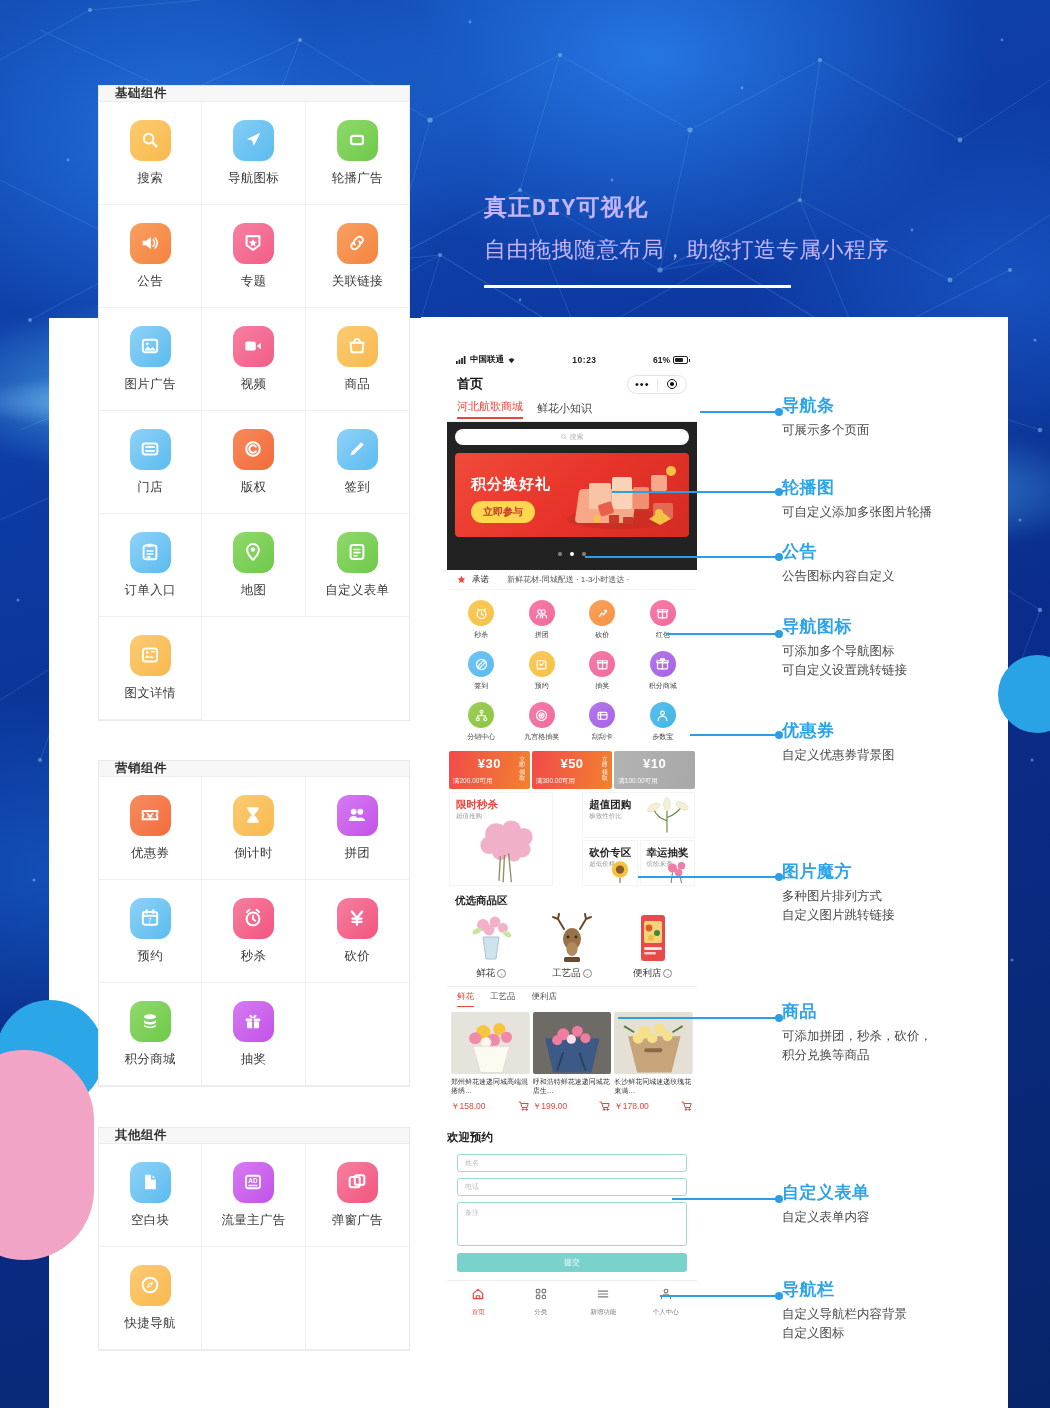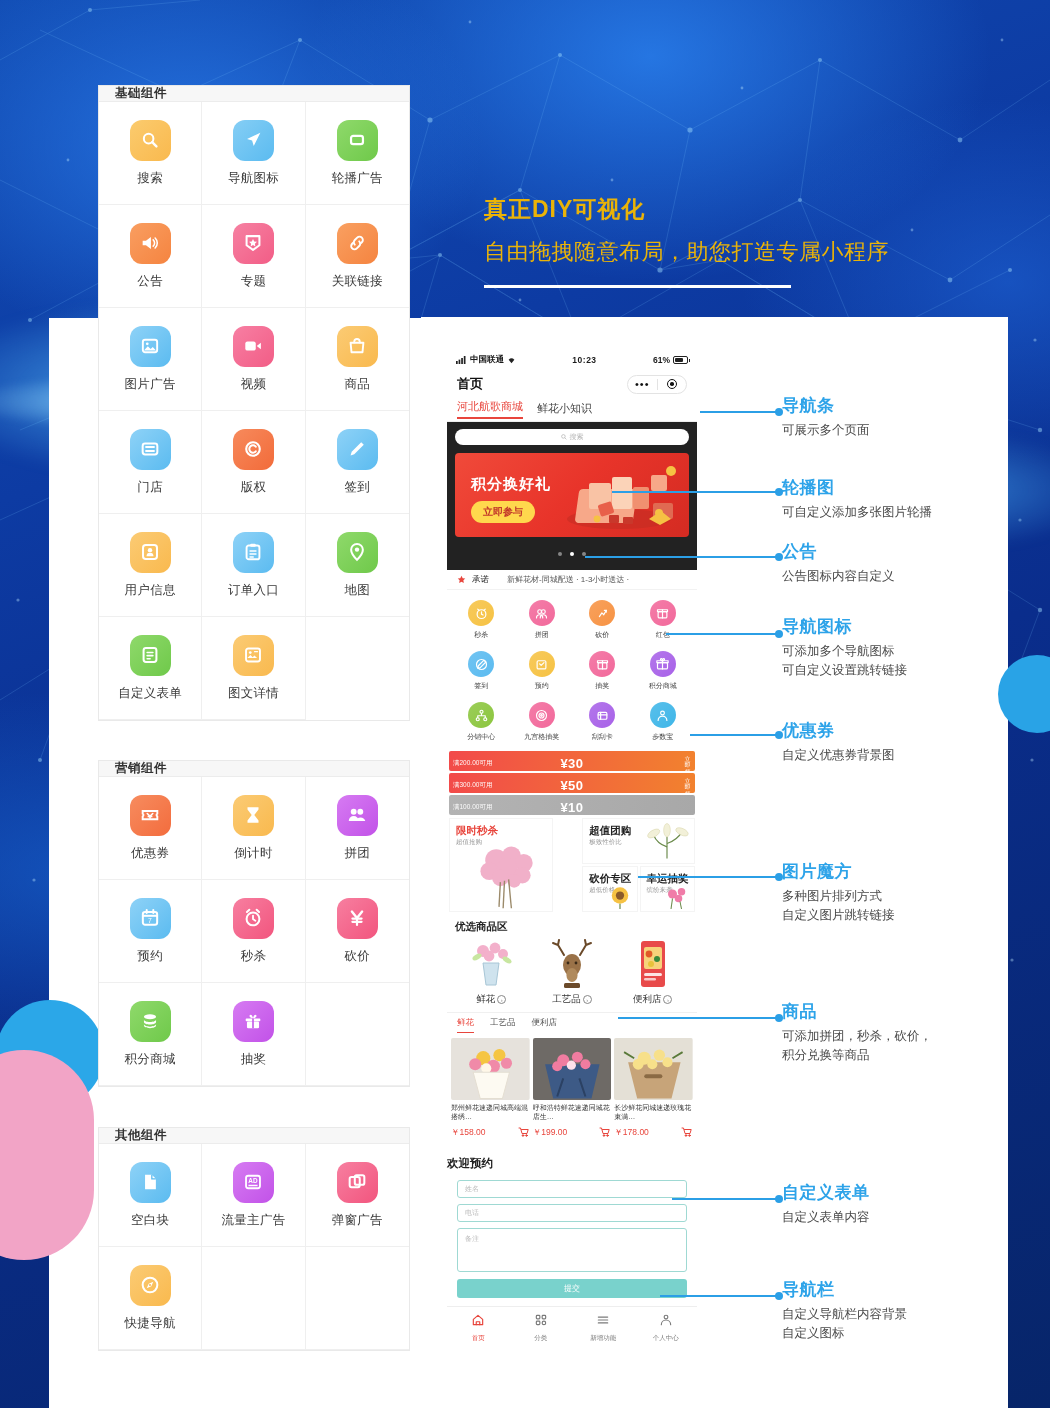--- a/index.html
+++ b/index.html
@@ -83,21 +83,21 @@
   .comp-cell.empty { background: #fff; }
   .comp-ico {
     width: 41px; height: 41px; border-radius: 12px;
     display: flex; align-items: center; justify-content: center;
     color: #fff;
   }
   .comp-ico svg { display: block; }
   .comp-lbl { font-size: 12.5px; color: #3a3a3a; letter-spacing: .3px; }
 
   
-  .headline { position: absolute; left: 484px; top: 196px; color: #eab308; }
+  .headline { position: absolute; left: 484px; top: 196px; color: #c4b5fd; font-family: Liberation Mono, monospace; }
   .headline .h1 {
     font-size: 23px; font-weight: bold; letter-spacing: 1px; line-height: 1.2;
   }
   .headline .h2 {
     font-size: 22px; margin-top: 14px; letter-spacing: .5px; line-height: 1.25;
   }
   .headline .rule {
     margin-top: 20px; width: 307px; height: 3px; background: #fff;
   }
 
@@ -179,21 +179,21 @@
   .notice .n-tag { color: #333; font-size: 8.5px; }
   .notice .n-txt { color: #555; margin-left: 12px; }
 
   
   .icon-grid { display: grid; grid-template-columns: repeat(4, 1fr); padding: 6px 4px 4px 4px; row-gap: 2px; }
   .icon-cell { display:flex; flex-direction:column; align-items:center; gap:4px; padding: 4px 0 5px 0; }
   .icon-round { width: 26px; height: 26px; border-radius: 50%; display:flex; align-items:center; justify-content:center; }
   .icon-lbl { font-size: 7px; color: #444; }
 
   
-  .coupons { display:flex; gap:2px; padding: 0 2px 3px 2px; flex-direction: column; }
+  .coupons { display:flex; gap:2px; padding: 0 2px 3px 2px; }
   .coupon { flex: 1; height: 38px; border-radius: 2px; position: relative; color:#fff; overflow:hidden; }
   .coupon .c-amt { text-align:center; font-size: 13px; font-weight:bold; padding-top: 5px; letter-spacing:.5px;}
   .coupon .c-cond { position:absolute; left:4px; bottom:3px; font-size:6.5px; opacity:.95; }
   .coupon .c-get { position:absolute; right:4px; top:5px; font-size:6px; line-height:1.05; width: 7px; text-align:center;}
 
   
   .cube { display:flex; gap:2px; padding: 0 2px; }
   .cube .col { display:flex; flex-direction:column; gap:2px; }
   .cube .c-left { width: 48%; justify-content: center; }
   .cube .c-right { width: 52%; margin-left: 27px; }
@@ -461,30 +461,20 @@
         </div>
         <div class="comp-cell">
           <div class="comp-ico" style="background: linear-gradient(135deg, rgb(142, 210, 247), rgb(91, 187, 240));">
             <svg width="22" height="22" viewBox="0 0 24 24" fill="#fff">
               <path d="M16.6 4.6 l2.8 2.8 -10.4 10.4 -4 1.2 1.2 -4z"></path>
             </svg>
           </div>
           <div class="comp-lbl">签到</div>
         </div>
         <div class="comp-cell">
-          <div class="comp-ico" style="background: linear-gradient(135deg, rgb(251, 203, 116), rgb(249, 185, 78));">
-            <svg width="22" height="22" viewBox="0 0 24 24" fill="#fff">
-              <rect x="4.4" y="4.4" width="15.2" height="15.2" rx="3" fill="none" stroke="#fff" stroke-width="2.2"></rect>
-              <circle cx="12" cy="10" r="2.4"></circle>
-              <path d="M8.2 16.6 a3.8 3.8 0 0 1 7.6 0z"></path>
-            </svg>
-          </div>
-          <div class="comp-lbl">用户信息</div>
-        </div>
-        <div class="comp-cell">
           <div class="comp-ico" style="background: linear-gradient(135deg, rgb(142, 210, 247), rgb(91, 187, 240));">
             <svg width="22" height="22" viewBox="0 0 24 24" fill="#fff">
               <rect x="5" y="5" width="14" height="15" rx="2.4" fill="none" stroke="#fff" stroke-width="2.1"></rect>
               <rect x="9" y="3" width="6" height="3.4" rx="1.2"></rect>
               <rect x="8" y="10" width="8" height="1.7" rx=".8"></rect>
               <rect x="8" y="13.4" width="8" height="1.7" rx=".8"></rect>
               <rect x="8" y="16.6" width="5" height="1.7" rx=".8"></rect>
             </svg>
           </div>
           <div class="comp-lbl">订单入口</div>

